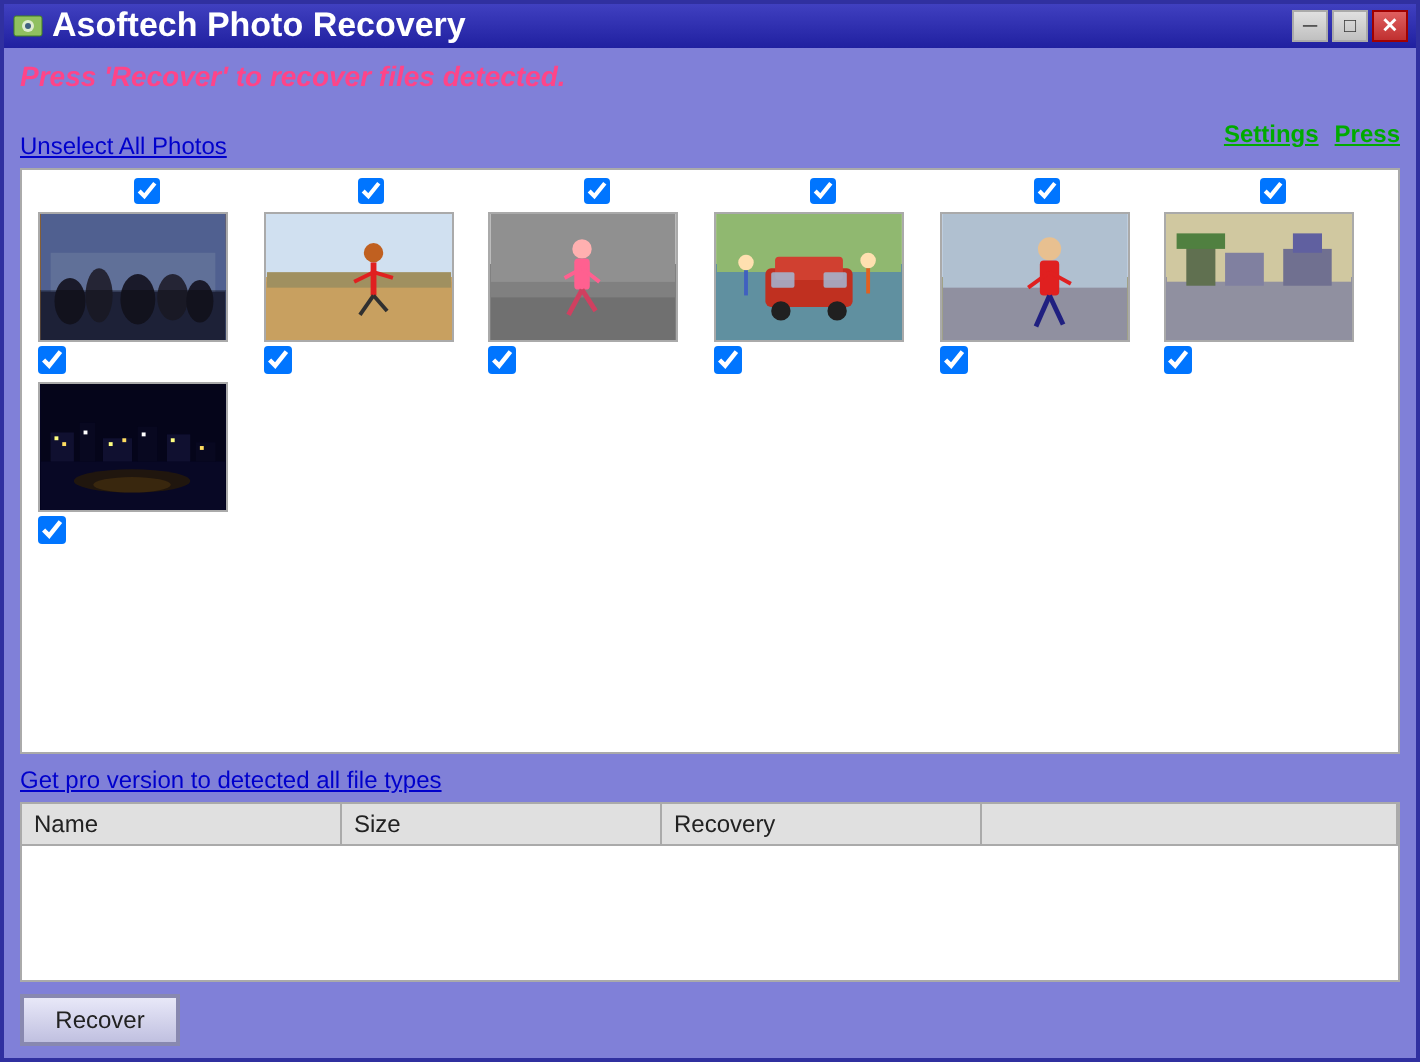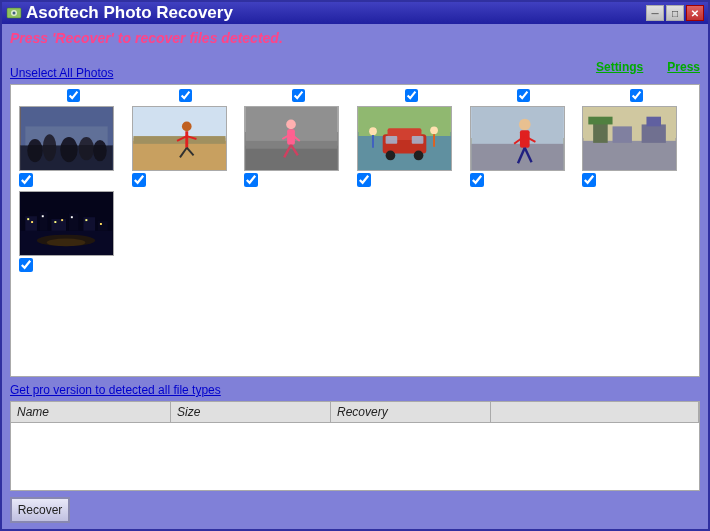--- a/index.html
+++ b/index.html
@@ -97,21 +97,21 @@
     .unselect-link {
       color: #0000cc;
       text-decoration: underline;
       cursor: pointer;
       font-size: 12px;
       margin-top: 12px;
     }
 
     .top-links {
       display: flex;
-      gap: 24px;
+      gap: 8px;
     }
 
     .top-link {
       color: #00aa00;
       text-decoration: underline;
       cursor: pointer;
       font-size: 12px;
       font-weight: bold;
     }
 
@@ -219,37 +219,36 @@
       background: white;
       height: 90px;
       overflow: auto;
     }
 
     .file-table-header {
       display: grid;
       grid-template-columns: 160px 160px 160px 1fr;
       background: #e0e0e0;
       border-bottom: 1px solid #aaa;
-      font-style: italic;
     }
 
     .file-table-header-cell {
       padding: 3px 6px;
       border-right: 1px solid #aaa;
       font-size: 12px;
       color: #222;
     }
 
     .file-table-body {
       min-height: 60px;
       background: white;
     }
 
     .recover-btn {
-      width: 60px;
+      width: 80px;
       height: 26px;
       background: linear-gradient(to bottom, #e8e8f8, #c0c0e0);
       border: 2px solid #8888b0;
       cursor: pointer;
       font-size: 12px;
       color: #222;
       display: flex;
       align-items: center;
       justify-content: center;
       margin-top: 2px;

